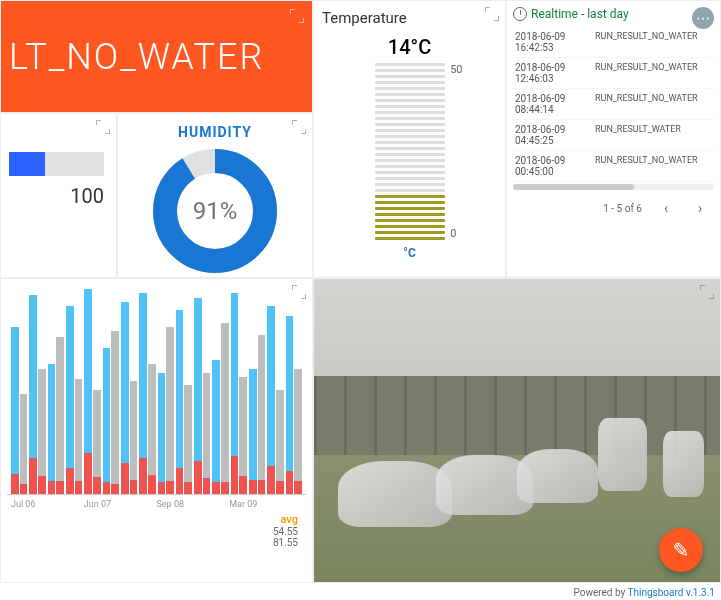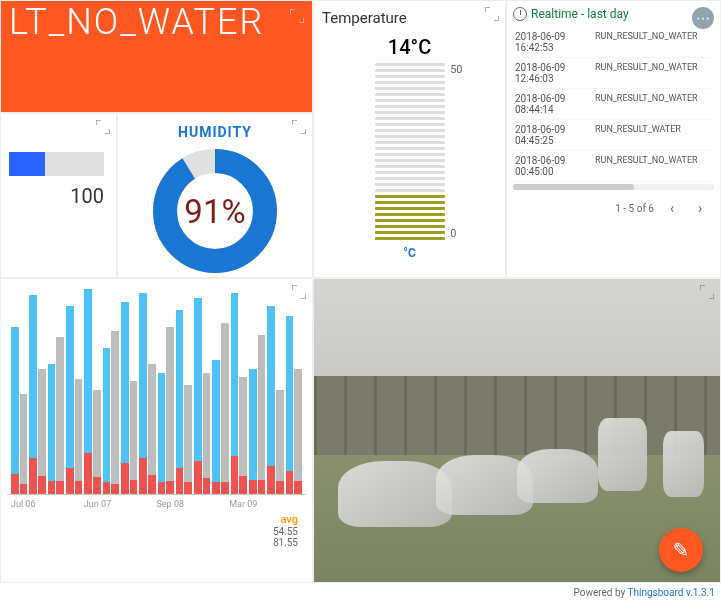--- a/index.html
+++ b/index.html
@@ -4,34 +4,34 @@
 <style>
 *{margin:0;padding:0;box-sizing:border-box;font-family:Roboto,Arial,sans-serif}
 body{width:721px;height:600px;background:#fff;position:relative;overflow:hidden}
 .grid{display:grid;grid-template-columns:117px 196px 193px 215px;grid-template-rows:113px 165px 305px;gap:0}
 .widget{background:#fff;position:relative;border:1px solid #eee}
 .fs-icon{position:absolute;top:6px;right:6px;width:14px;height:14px;cursor:pointer;opacity:.5}
 .fs-icon::before,.fs-icon::after{content:"";position:absolute;border:1px solid #666}
 .fs-icon::before{top:0;left:0;width:4px;height:4px;border-right:0;border-bottom:0}
 .fs-icon::after{bottom:0;right:0;width:4px;height:4px;border-left:0;border-top:0}
 
-.banner{grid-column:1/3;grid-row:1;background:#ff5722;color:#fff;display:flex;padding-left:8px;font-size:36px;font-weight:300;letter-spacing:2px;overflow:hidden}
+.banner{grid-column:1/3;grid-row:1;background:#ff5722;color:#fff;display:flex;align-items:center;padding-left:8px;font-size:36px;font-weight:300;letter-spacing:2px;overflow:hidden}
 .banner .fs-icon{top:8px;right:8px}
 .banner .fs-icon::before,.banner .fs-icon::after{border-color:#fff}
 
 .bar-w{grid-column:1;grid-row:2;padding:8px}
 .bar-bg{width:95px;height:24px;background:#e0e0e0;margin-top:30px}
 .bar-fill{width:36px;height:24px;background:#2962ff}
 .bar-lbl{text-align:right;font-size:20px;color:#333;margin-top:8px;padding-right:4px}
 
 .hum-w{grid-column:2;grid-row:2;padding:8px;text-align:center}
 .hum-title{color:#1976d2;font-weight:700;font-size:14px;letter-spacing:1px;margin-top:2px}
 .donut{width:130px;height:130px;margin:6px auto;position:relative}
 .donut svg{transform:rotate(-90deg)}
-.donut-txt{position:absolute;top:50%;left:50%;transform:translate(-50%,-50%);font-size:33px;color:#7f1d1d}
+.donut-txt{position:absolute;top:50%;left:50%;transform:translate(-50%,-50%);font-size:24px;color:#737373}
 
 .temp-w{grid-column:3;grid-row:1/3;padding:8px}
 .temp-title{font-size:15px;color:#333;margin-bottom:8px}
 .temp-val{font-size:20px;font-weight:500;text-align:center;margin-bottom:4px}
 .therm{width:70px;margin:0 auto;position:relative}
 .therm-scale{display:flex;flex-direction:column;gap:3px}
 .tick{height:3px;background:#ddd;border-radius:1px}
 .tick.on{background:#9e9d24}
 .therm-max{position:absolute;top:0;right:-18px;font-size:11px;color:#666}
 .therm-min{position:absolute;bottom:0;right:-12px;font-size:11px;color:#666}
@@ -43,21 +43,21 @@
 .clock-icon::after{content:"";position:absolute;top:2px;left:50%;width:1px;height:5px;background:#666}
 .rt-title{font-size:12px;color:#15803d}
 .more-btn{position:absolute;top:6px;right:6px;width:22px;height:22px;background:#90a4ae;border-radius:50%;display:flex;align-items:center;justify-content:center;color:#fff;font-size:14px;cursor:pointer}
 .tbl{width:100%;font-size:10px}
 .tbl-h{display:flex;padding:4px 2px;font-weight:500;border-bottom:1px solid #eee}
 .tbl-h .c1{width:80px;display:flex;align-items:center;gap:4px}
 .arrow-d{font-size:12px}
 .tbl-r{display:flex;padding:4px 2px;border-bottom:1px solid #f5f5f5}
 .c1{width:80px;color:#555}
 .c2{flex:1;color:#555;font-size:9px;white-space:nowrap;overflow:hidden}
-.pager{display:flex;justify-content:flex-end;align-items:center;gap:8px;padding:6px 4px;font-size:10px;color:#666}
+.pager{display:flex;justify-content:flex-end;align-items:center;gap:14px;padding:6px 4px;font-size:10px;color:#666}
 .pg-btn{width:20px;height:20px;display:flex;align-items:center;justify-content:center;cursor:pointer;color:#666;font-size:14px}
 .scrollbar{height:6px;background:#f0f0f0;border-radius:3px;margin:2px 0}
 .scrollbar::before{content:"";display:block;width:60%;height:100%;background:#ccc;border-radius:3px}
 
 .chart-w{grid-column:1/3;grid-row:3;padding:6px;position:relative}
 .chart{display:flex;align-items:flex-end;height:210px;gap:2px;padding:0 4px;border-bottom:1px solid #ccc}
 .cg{flex:1;display:flex;align-items:flex-end;gap:1px;height:100%}
 .b{flex:1;position:relative}
 .b-blue{background:#4fc3f7}
 .b-grey{background:#bdbdbd}

